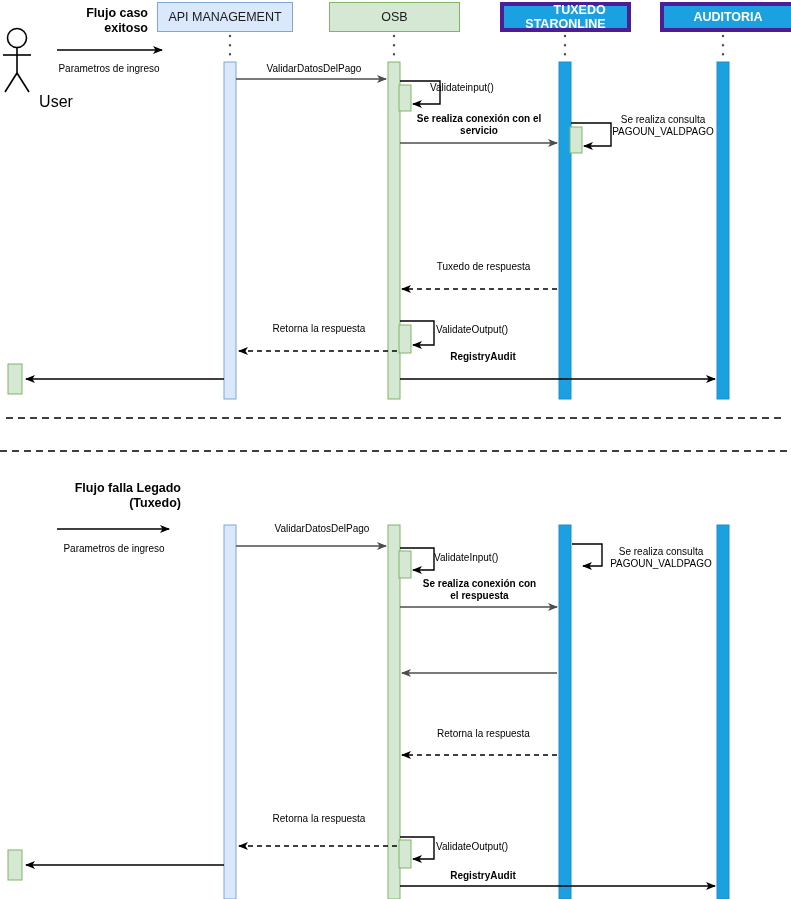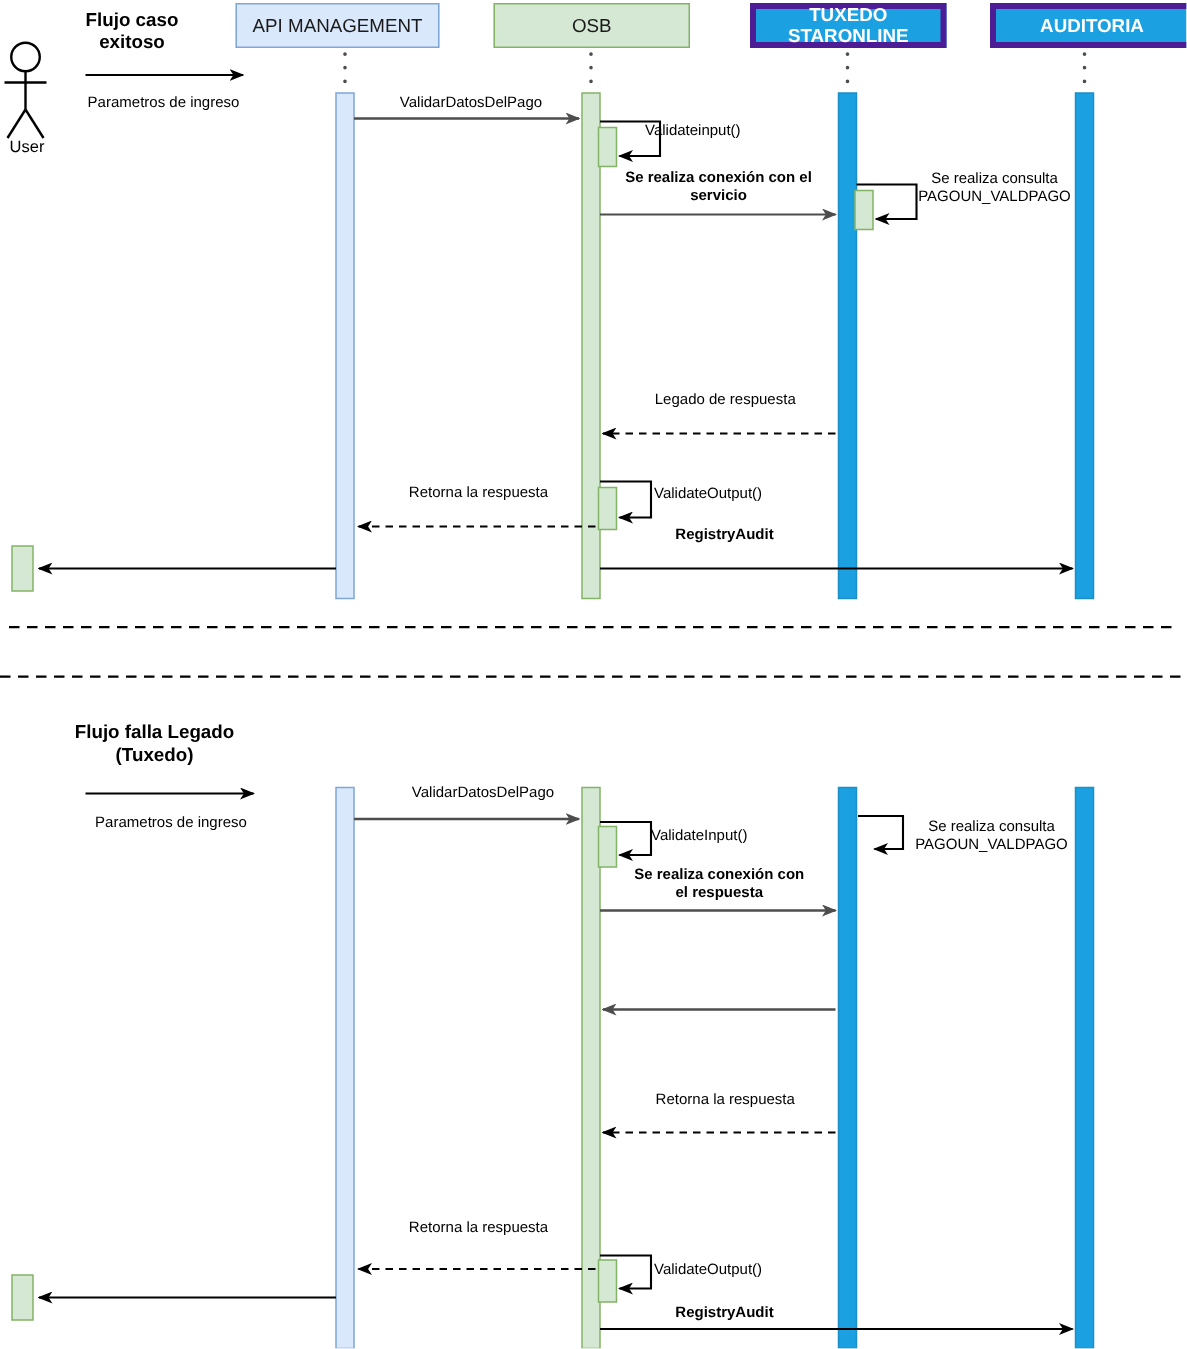--- a/index.html
+++ b/index.html
@@ -17,21 +17,21 @@
   }
   svg#diagram{position:absolute;left:0;top:0;width:791px;height:899px;}
 
   
   .hdr{
     position:absolute;
     box-sizing:border-box;
     display:flex;
     align-items:center;
     justify-content:center;
-    text-align:center;
+    text-align:right;
     line-height:1.12;
     font-size:12.5px;
   }
   .hdr.blue-light{
     background:#dae8fc;
     border:1px solid #7ea6d9;
     color:#1a1a1a;
   }
   .hdr.green-light{
     background:#d5e8d4;
@@ -46,24 +46,24 @@
   }
 
   
   .lbl{
     position:absolute;
     text-align:center;
     line-height:1.22;
     white-space:pre-line;
     color:#000000;
   }
-  .lbl.title{font-weight:bold;font-size:12.5px;}
+  .lbl.title{font-weight:bold;font-size:12.5px;text-align:right;}
   .lbl.msg{font-size:10px;}
   .lbl.msg-b{font-size:10px;font-weight:bold;}
-  .lbl.actor{font-size:11px;}
+  .lbl.actor{font-size:16px;margin-left:38px;}
 </style>
 </head>
 <body>
 
 <div id="canvas">
 
   <svg id="diagram" xmlns="http://www.w3.org/2000/svg" viewBox="0 0 791 899">
     <defs>
       <marker id="ah" markerWidth="10" markerHeight="8" refX="9" refY="4" orient="auto" markerUnits="userSpaceOnUse">
         <path d="M0,0 L10,4 L0,8 L2.6,4 z" fill="#000000"></path>
@@ -180,21 +180,21 @@
   <div class="lbl msg" style="left:245px;top:63px;width:138px;">ValidarDatosDelPago</div>
 
   <div class="lbl msg" style="left:430px;top:82px;width:110px;text-align:left;">Validateinput()</div>
 
   <div class="lbl msg-b" style="left:406px;top:113px;width:146px;">Se realiza conexión con el
 servicio</div>
 
   <div class="lbl msg" style="left:600px;top:114px;width:126px;">Se realiza consulta
 PAGOUN_VALDPAGO</div>
 
-  <div class="lbl msg" style="left:414px;top:261px;width:139px;">Legado de respuesta</div>
+  <div class="lbl msg" style="left:414px;top:261px;width:139px;">Tuxedo de respuesta</div>
 
   <div class="lbl msg" style="left:436px;top:324px;width:110px;text-align:left;">ValidateOutput()</div>
 
   <div class="lbl msg" style="left:250px;top:323px;width:138px;">Retorna la respuesta</div>
 
   <div class="lbl msg-b" style="left:420px;top:351px;width:126px;">RegistryAudit</div>
 
   <div class="lbl title" style="left:25px;top:481px;width:156px;">Flujo falla Legado
 (Tuxedo)</div>
 

